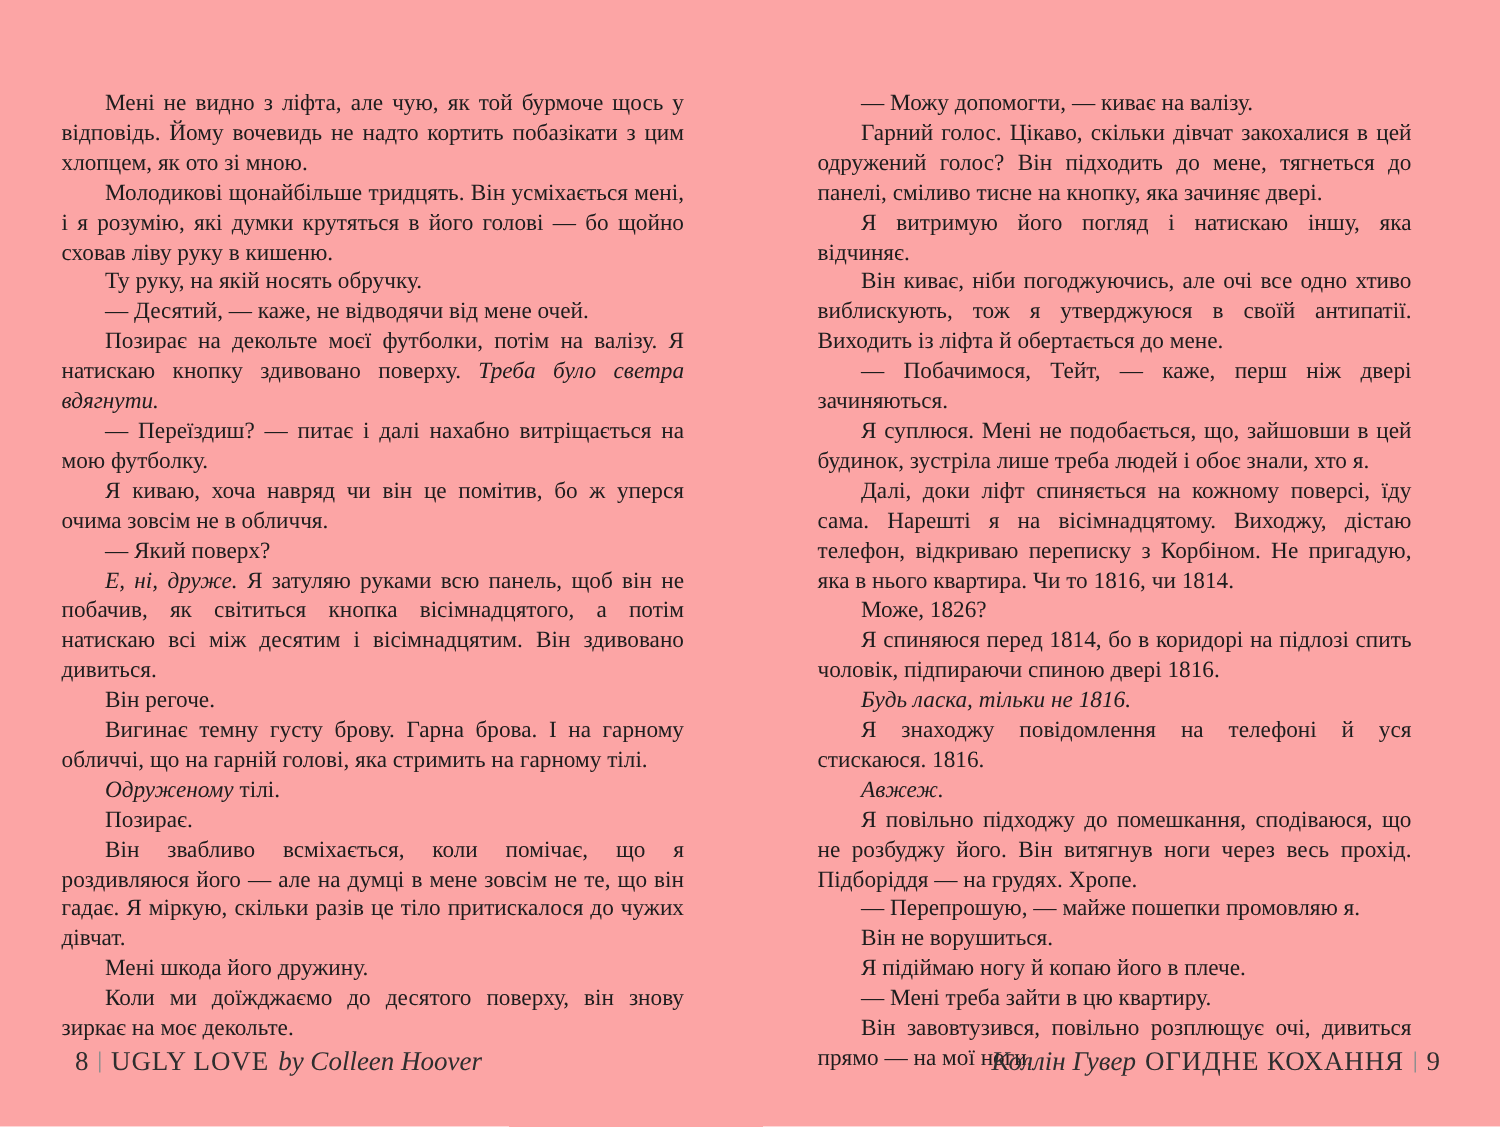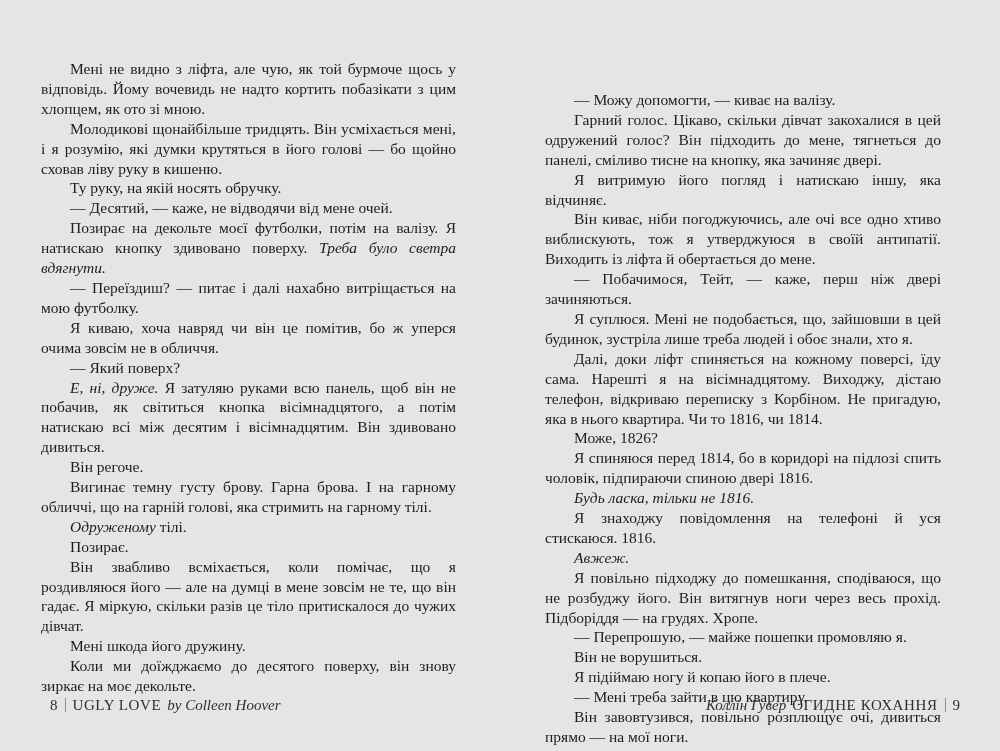--- a/index.html
+++ b/index.html
@@ -4,45 +4,45 @@
 <style>
   html, body {
     margin: 0;
     padding: 0;
     background: #ffffff;
   }
   .spread {
     position: relative;
     width: 1000px;
     height: 751px;
-    background: #e5e5e5;
+    background: #fca5a5;
     overflow: hidden;
     font-family: "Liberation Serif", serif;
     color: #1d1d1d;
   }
   .text-col {
     position: absolute;
     top: 59px;
     text-align: justify;
     font-size: 15.5px;
     line-height: 19.9px;
   }
   .col-left  { left: 41px;  width: 415px; }
-  .col-right { left: 545px; width: 396px; margin-top: 31px; }
+  .col-right { left: 545px; width: 396px; }
   p.para {
     margin: 0;
     padding: 0;
     text-indent: 29px;
   }
   .seg        { font-style: normal; }
   .seg-italic { font-style: italic; }
   .footer {
     position: absolute;
     top: 697px;
-    font-size: 15px;
+    font-size: 18px;
     color: #2e2e2e;
     white-space: nowrap;
   }
   .footer-left  { left: 50px; }
   .footer-right { right: 40px; text-align: right; }
   .footer .caps   { letter-spacing: 0.6px; }
   .footer .italic { font-style: italic; }
   .footer .bar {
     display: inline-block;
     width: 1px;

